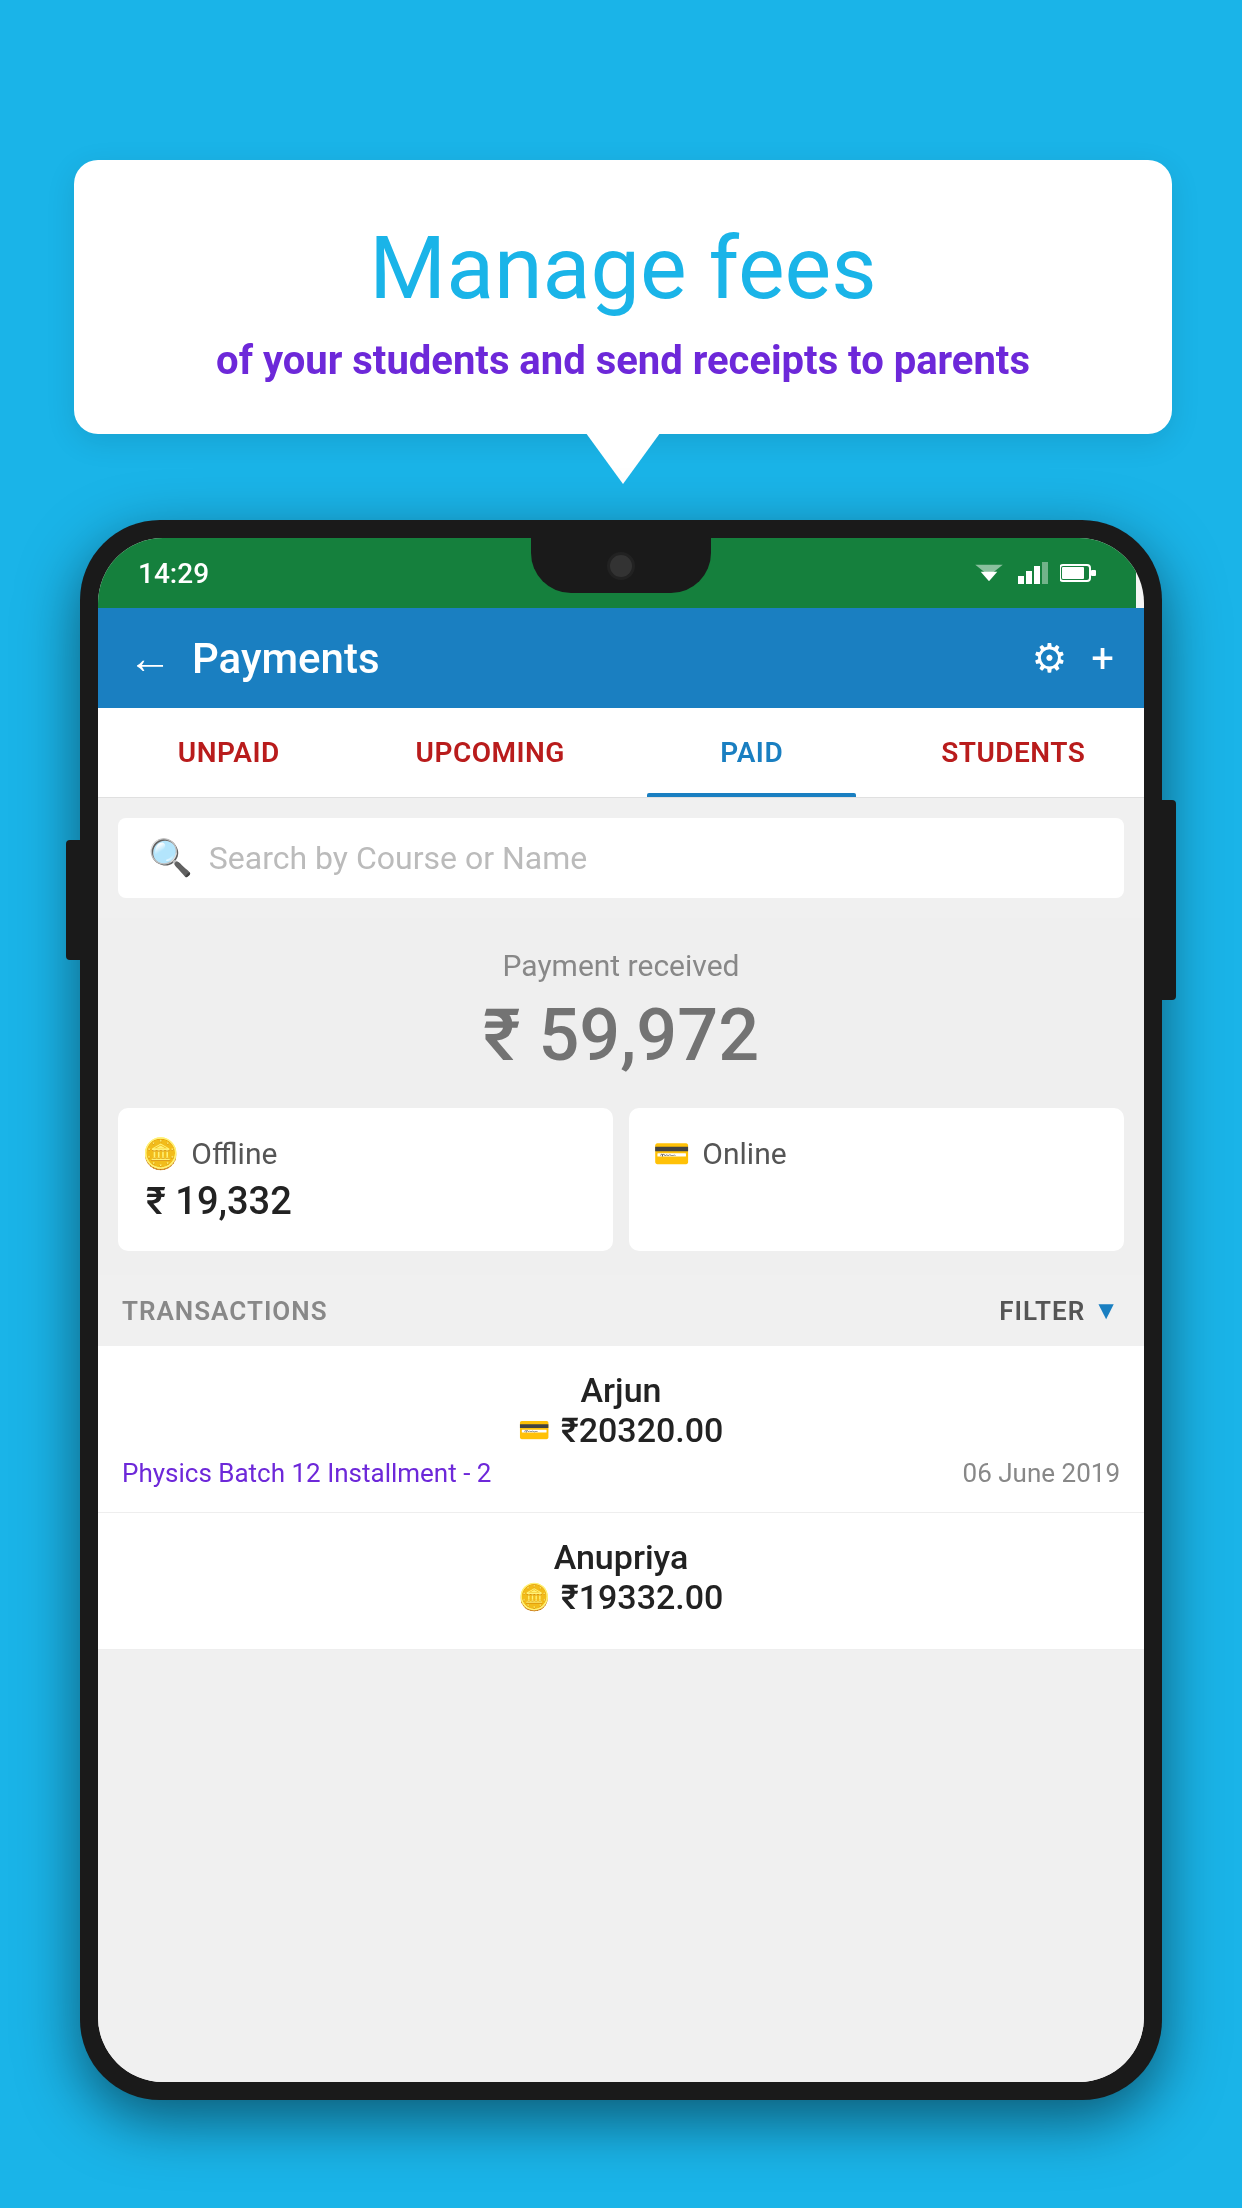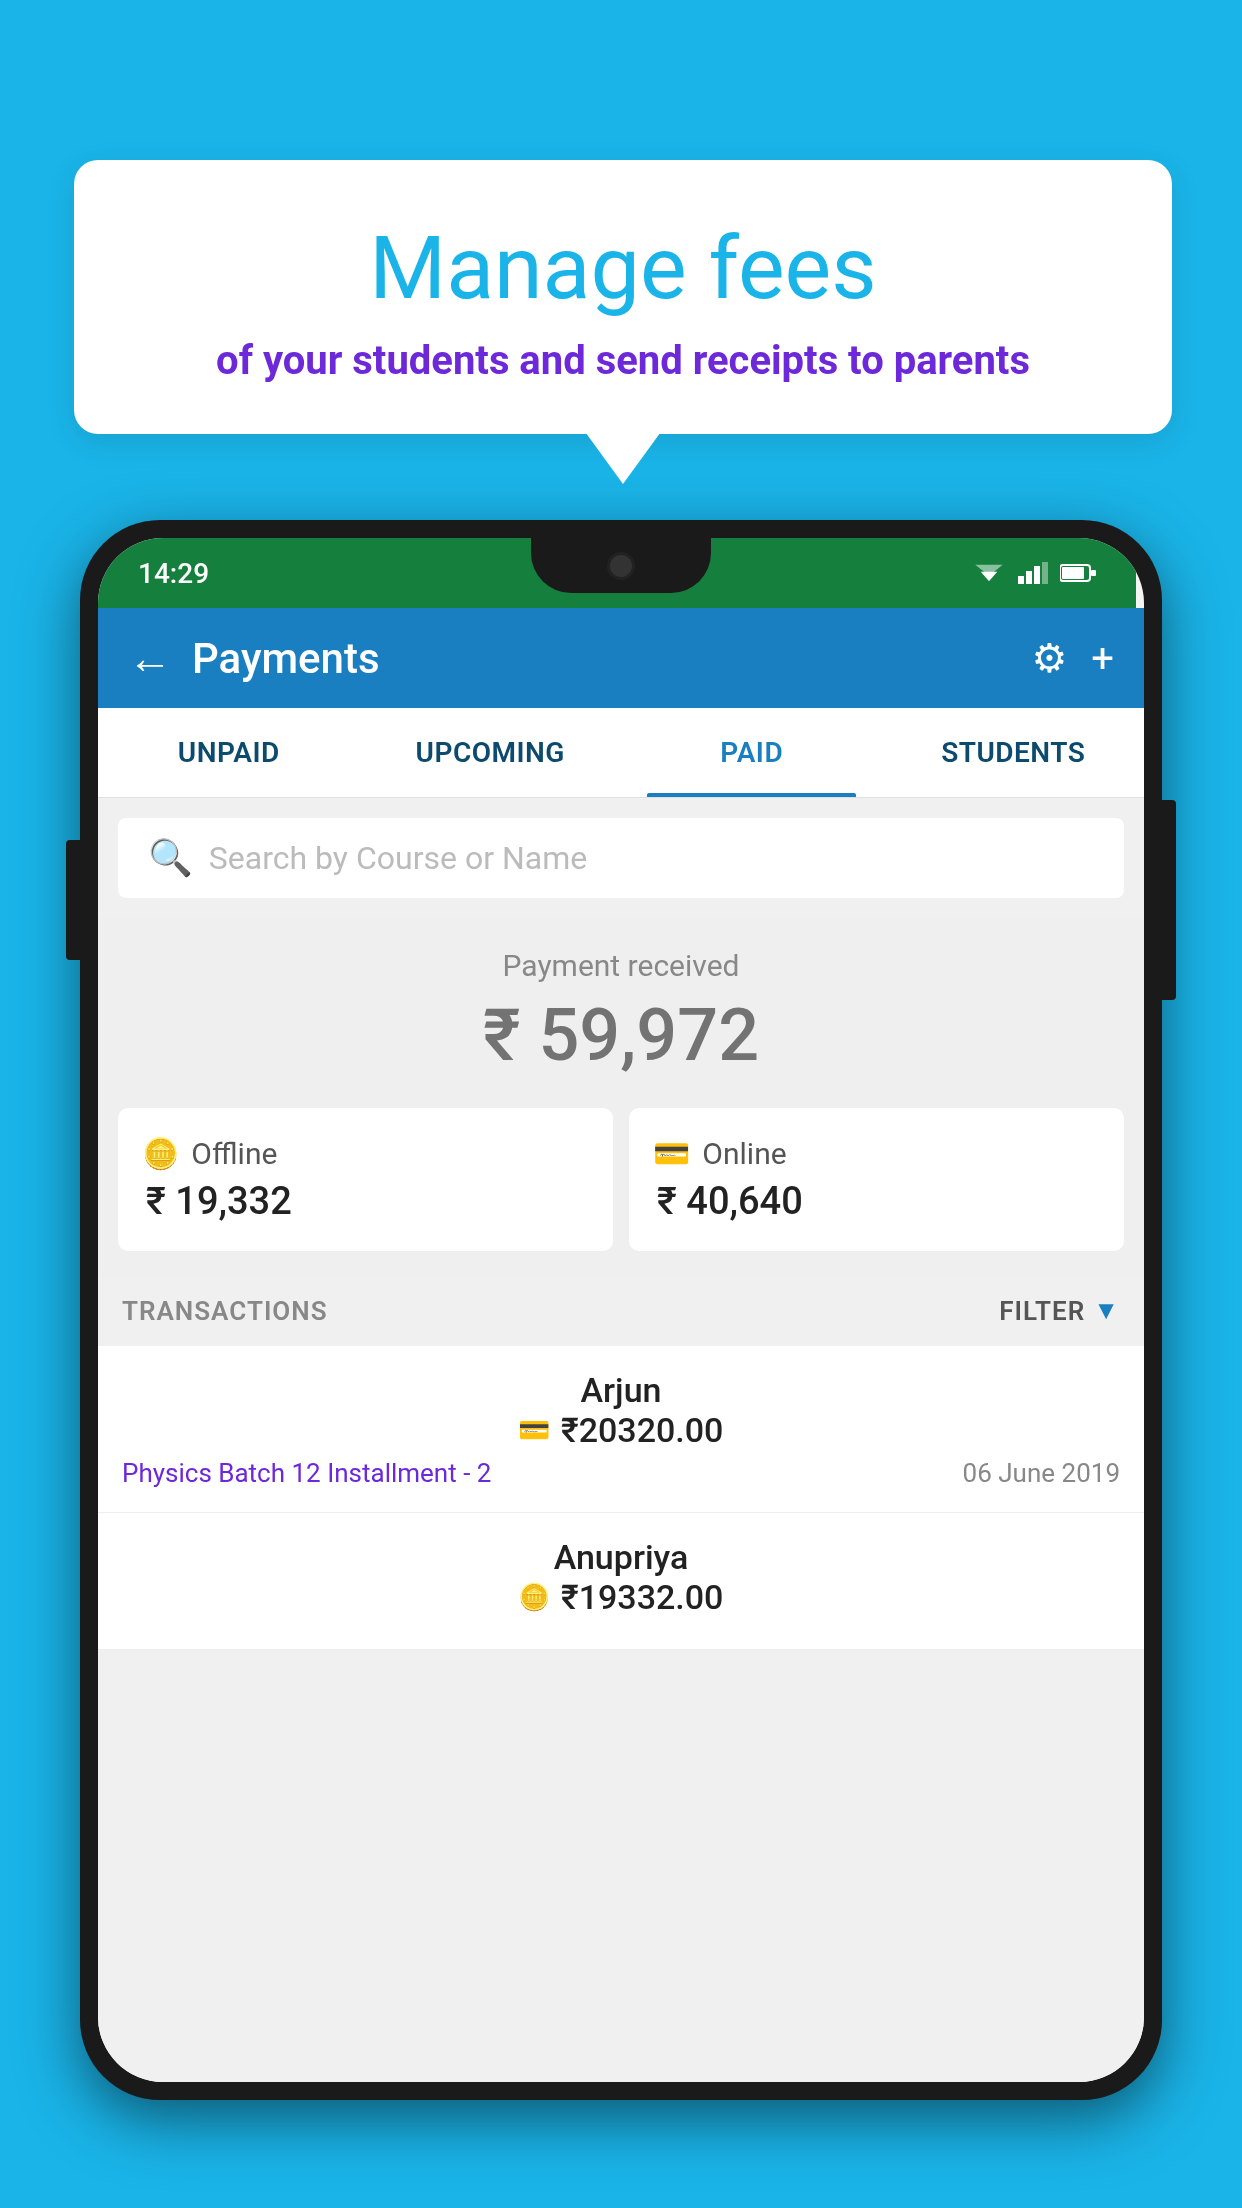--- a/index.html
+++ b/index.html
@@ -213,21 +213,21 @@
       align-items: center;
       border-bottom: 1px solid #e0e0e0;
       z-index: 4;
     }
 
     .tab-item {
       flex: 1;
       text-align: center;
       font-size: 28px;
       font-weight: 600;
-      color: #0c4a6e;
+      color: #b91c1c;
       height: 100%;
       display: flex;
       align-items: center;
       justify-content: center;
       cursor: pointer;
       position: relative;
       letter-spacing: 0.5px;
     }
 
     .tab-item.active {
@@ -496,21 +496,20 @@
               <span class="payment-card-icon">🪙</span>
               <span class="payment-card-type">Offline</span>
             </div>
             <div class="payment-card-amount">₹ 19,332</div>
           </div>
           <div class="payment-card">
             <div class="payment-card-header">
               <span class="payment-card-icon">💳</span>
               <span class="payment-card-type">Online</span>
             </div>
-            <div class="payment-card-amount">₹ 40,640</div>
           </div>
         </div>
 
         <div class="transactions-header">
           <span class="transactions-label">TRANSACTIONS</span>
           <div class="filter-btn">
             <span>FILTER</span>
             <span class="filter-icon">▼</span>
           </div>
         </div>

